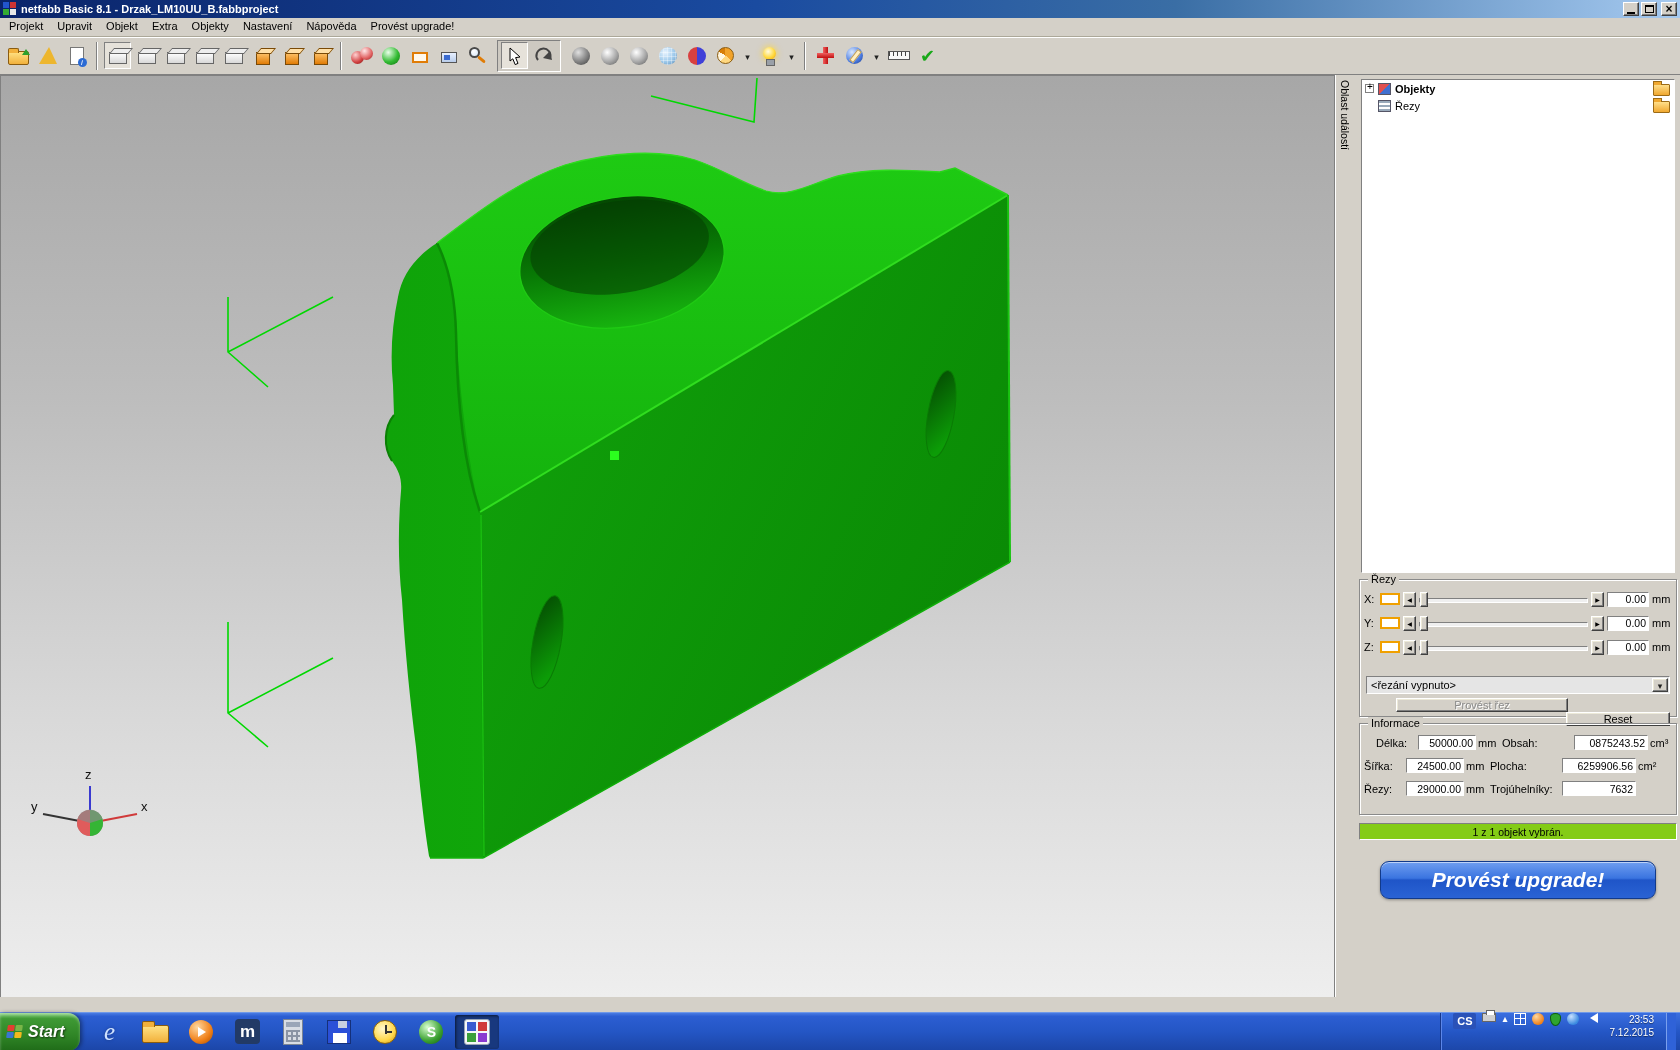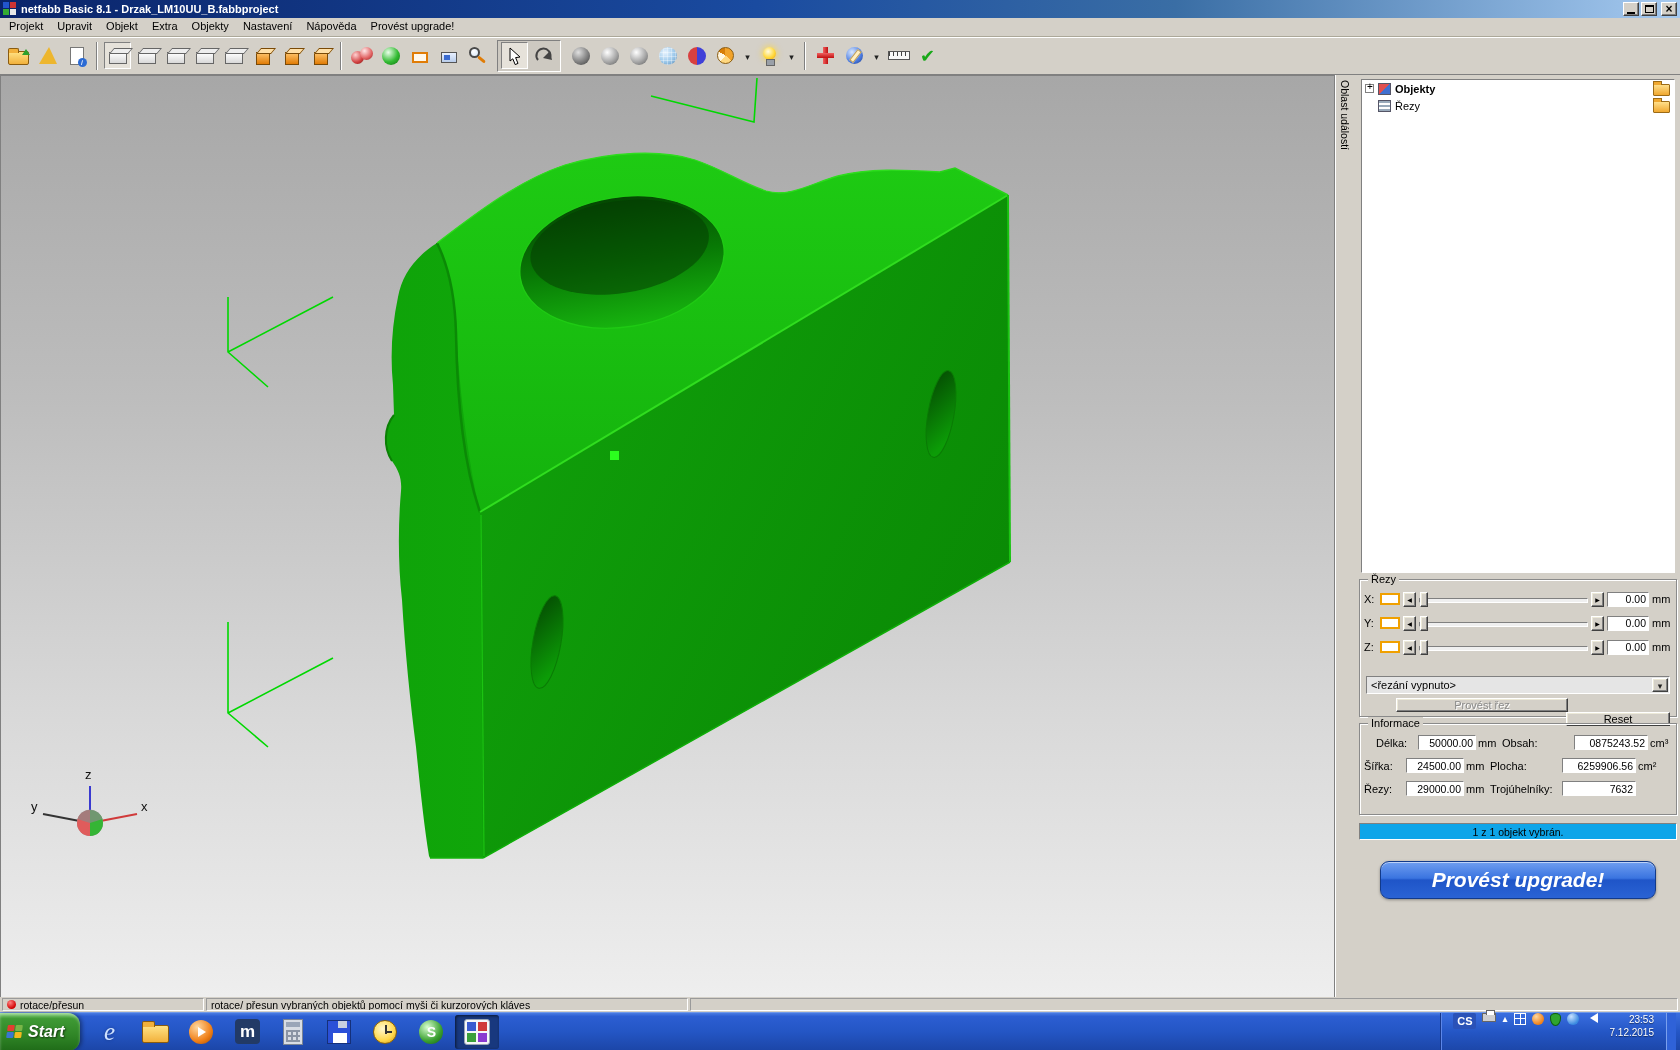--- a/index.html
+++ b/index.html
@@ -115,21 +115,21 @@
   .dropdown{position:absolute;left:6px;right:6px;top:96px;height:18px;background:#e5e5e5;border:1px solid;border-color:#808080 #fff #fff #808080;display:flex;align-items:center;padding-left:4px;}
   .ddbtn{position:absolute;right:1px;top:1px;bottom:1px;width:16px;display:flex;align-items:center;justify-content:center;}
   .btnrow{position:absolute;left:6px;right:6px;top:118px;height:19px;display:flex;flex-direction:column;}
   .cbtn{height:19px;font-size:11px;font-family:"Liberation Sans",sans-serif;background:#d4d0c8;border:1px solid;border-color:#fff #404040 #404040 #fff;box-shadow:inset -1px -1px 0 #808080,inset 1px 1px 0 #ece9d8;}
   .cbtn.exec{width:172px;margin-left:30px;color:#8a8a8a;text-shadow:1px 1px 0 #fff;}
   .cbtn.reset{width:104px;margin-left:auto;}
   #info{top:648px;height:92px;}
   .irow{display:grid;grid-template-columns:40px 58px 22px 70px 74px 26px;align-items:center;gap:2px;padding:0 4px;height:23px;}
   .irow:first-of-type{margin-top:7px;padding-left:16px;}
   .ival{height:15px;border:1px solid;border-color:#808080 #fff #fff #808080;background:#fff;text-align:right;font-size:10.5px;padding:0 2px;width:100%;font-family:"Liberation Sans",sans-serif;}
-  .selstatus{position:absolute;left:3px;top:748px;width:318px;height:17px;border:1px solid;border-color:#808080 #fff #fff #808080;display:flex;align-items:center;justify-content:center;font-size:10.5px;background:#0ea5e9;}
+  .selstatus{position:absolute;left:3px;top:748px;width:318px;height:17px;border:1px solid;border-color:#808080 #fff #fff #808080;display:flex;align-items:center;justify-content:center;font-size:10.5px;background:#84cc16;}
   .upgrade{position:absolute;left:24px;top:786px;width:276px;height:38px;border-radius:9px;background:linear-gradient(180deg,#6f9ef0 0%,#3a74e0 45%,#1f55c8 50%,#2a63d4 100%);border:1px solid #123a8a;color:#fff;font-style:italic;font-weight:bold;font-size:21px;display:flex;align-items:center;justify-content:center;box-shadow:inset 0 1px 0 #bcd2f8,0 1px 3px rgba(0,0,0,.35);}
 
   
   .statusbar{position:absolute;left:0;top:997px;width:1680px;height:15px;background:#d4d0c8;display:flex;gap:2px;padding:1px 2px;}
   .spanel{border:1px solid;border-color:#9a9a9a #fff #fff #9a9a9a;display:flex;align-items:center;font-size:10.5px;padding:0 4px;gap:4px;background:#d4d0c8;white-space:nowrap;overflow:hidden;}
   .sp1{width:202px;}.sp2{width:482px;}.sp3{flex:1;}
   .reddot{width:9px;height:9px;border-radius:50%;background:radial-gradient(circle at 35% 30%,#ff8080,#d00000 70%);flex:none;}
 
   
   .taskbar{position:absolute;left:0;top:1012px;width:1680px;height:38px;background:linear-gradient(180deg,#4a7ce4 0%,#2c5ed2 9%,#2456c5 50%,#1c46a8 100%);display:flex;align-items:center;border-top:1px solid #6f98e8;}
@@ -499,30 +499,20 @@
         <input class="ival" readonly="" value="7632" style="">
         <span></span>
       </div>
     </div>
 
     <div class="selstatus">1 z 1 objekt vybrán.</div>
 
     <div class="upgrade">Provést upgrade!</div>
   </div>
 
-  <div class="statusbar">
-    <div class="spanel sp1">
-      <span class="reddot"></span>
-      <span>rotace/přesun</span>
-    </div>
-    <div class="spanel sp2">
-      <span>rotace/ přesun vybraných objektů pomocí myši či kurzorových kláves</span>
-    </div>
-    <div class="spanel sp3"></div>
-  </div>
 
   <div class="taskbar">
     <div class="startbtn">
       <span class="winflag">
           <i></i>
           <i></i>
           <i></i>
           <i></i>
         </span>
       <span>Start</span>

